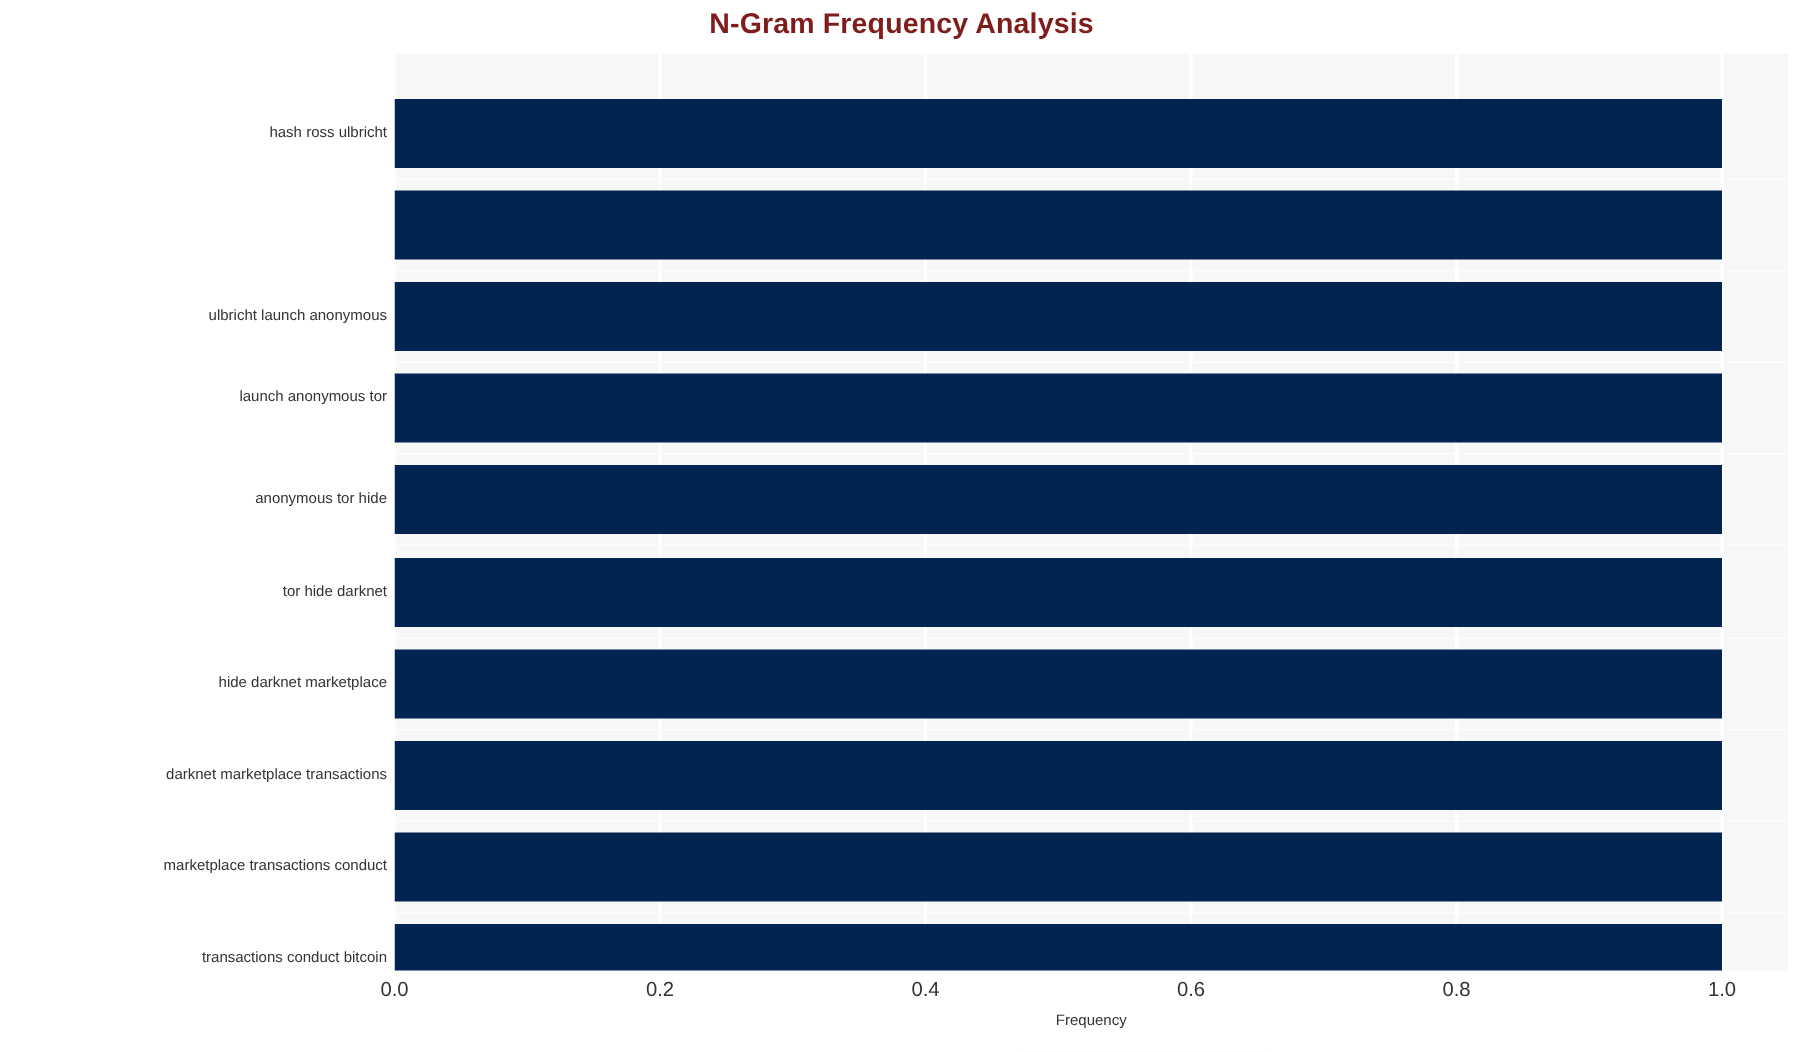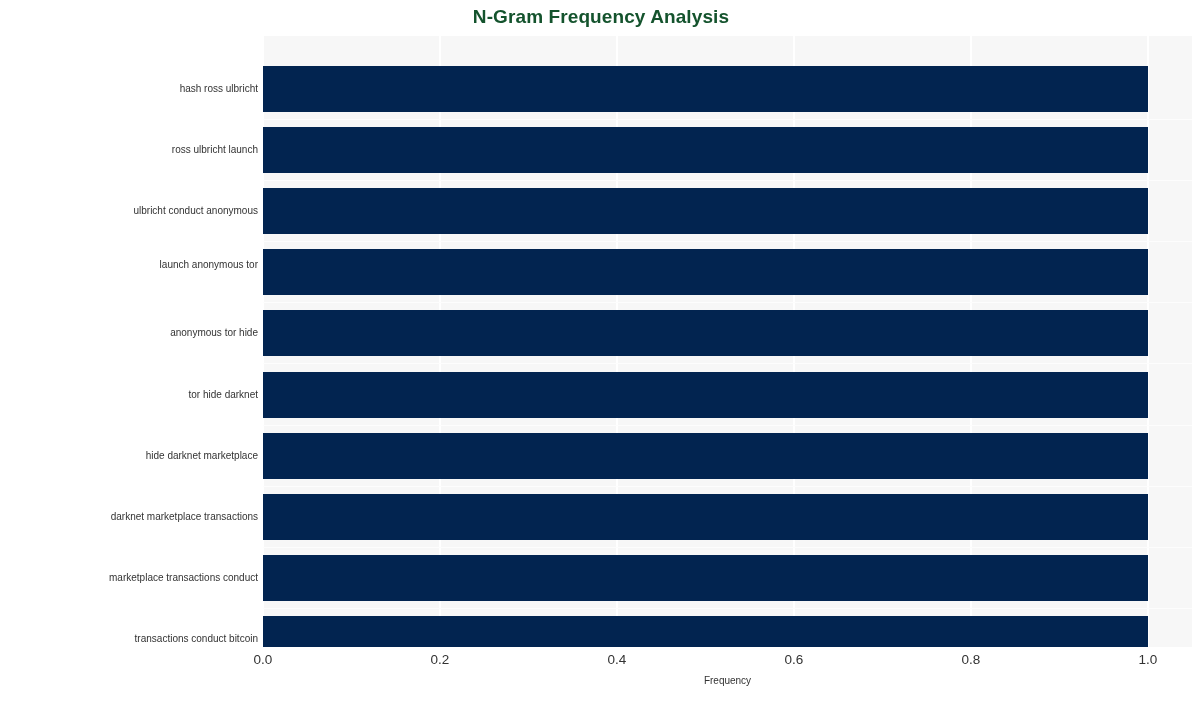--- a/index.html
+++ b/index.html
@@ -23,21 +23,21 @@
 
   
   #chart-title {
     position: absolute;
     left: 0;
     top: 6px;
     width: 1202px;
     text-align: center;
     font-size: 19px;
     font-weight: bold;
-    color: #14532d;
+    color: #7f1d1d;
     letter-spacing: 0.1px;
   }
 
   
   #plot-area {
     position: absolute;
     left: 263px;
     top: 36px;
     width: 929px;
     height: 611px;
@@ -125,22 +125,21 @@
 </style>
 </head>
 <body>
 
 <div id="chart-root">
 
   <div id="chart-title">N-Gram Frequency Analysis</div>
 
   <div id="y-axis">
       <div class="ylabel" style="top: 30px;">hash ross ulbricht</div>
-      <div class="ylabel" style="top: 91.1px;">ross ulbricht launch</div>
-      <div class="ylabel" style="top: 152.2px;">ulbricht conduct anonymous</div>
+      <div class="ylabel" style="top: 152.2px;">ulbricht launch anonymous</div>
       <div class="ylabel" style="top: 206px;">launch anonymous tor</div>
       <div class="ylabel" style="top: 274.4px;">anonymous tor hide</div>
       <div class="ylabel" style="top: 335.5px;">tor hide darknet</div>
       <div class="ylabel" style="top: 396.6px;">hide darknet marketplace</div>
       <div class="ylabel" style="top: 457.7px;">darknet marketplace transactions</div>
       <div class="ylabel" style="top: 518.8px;">marketplace transactions conduct</div>
       <div class="ylabel" style="top: 579.9px;">transactions conduct bitcoin</div>
     </div>
 
   <div id="plot-area">

